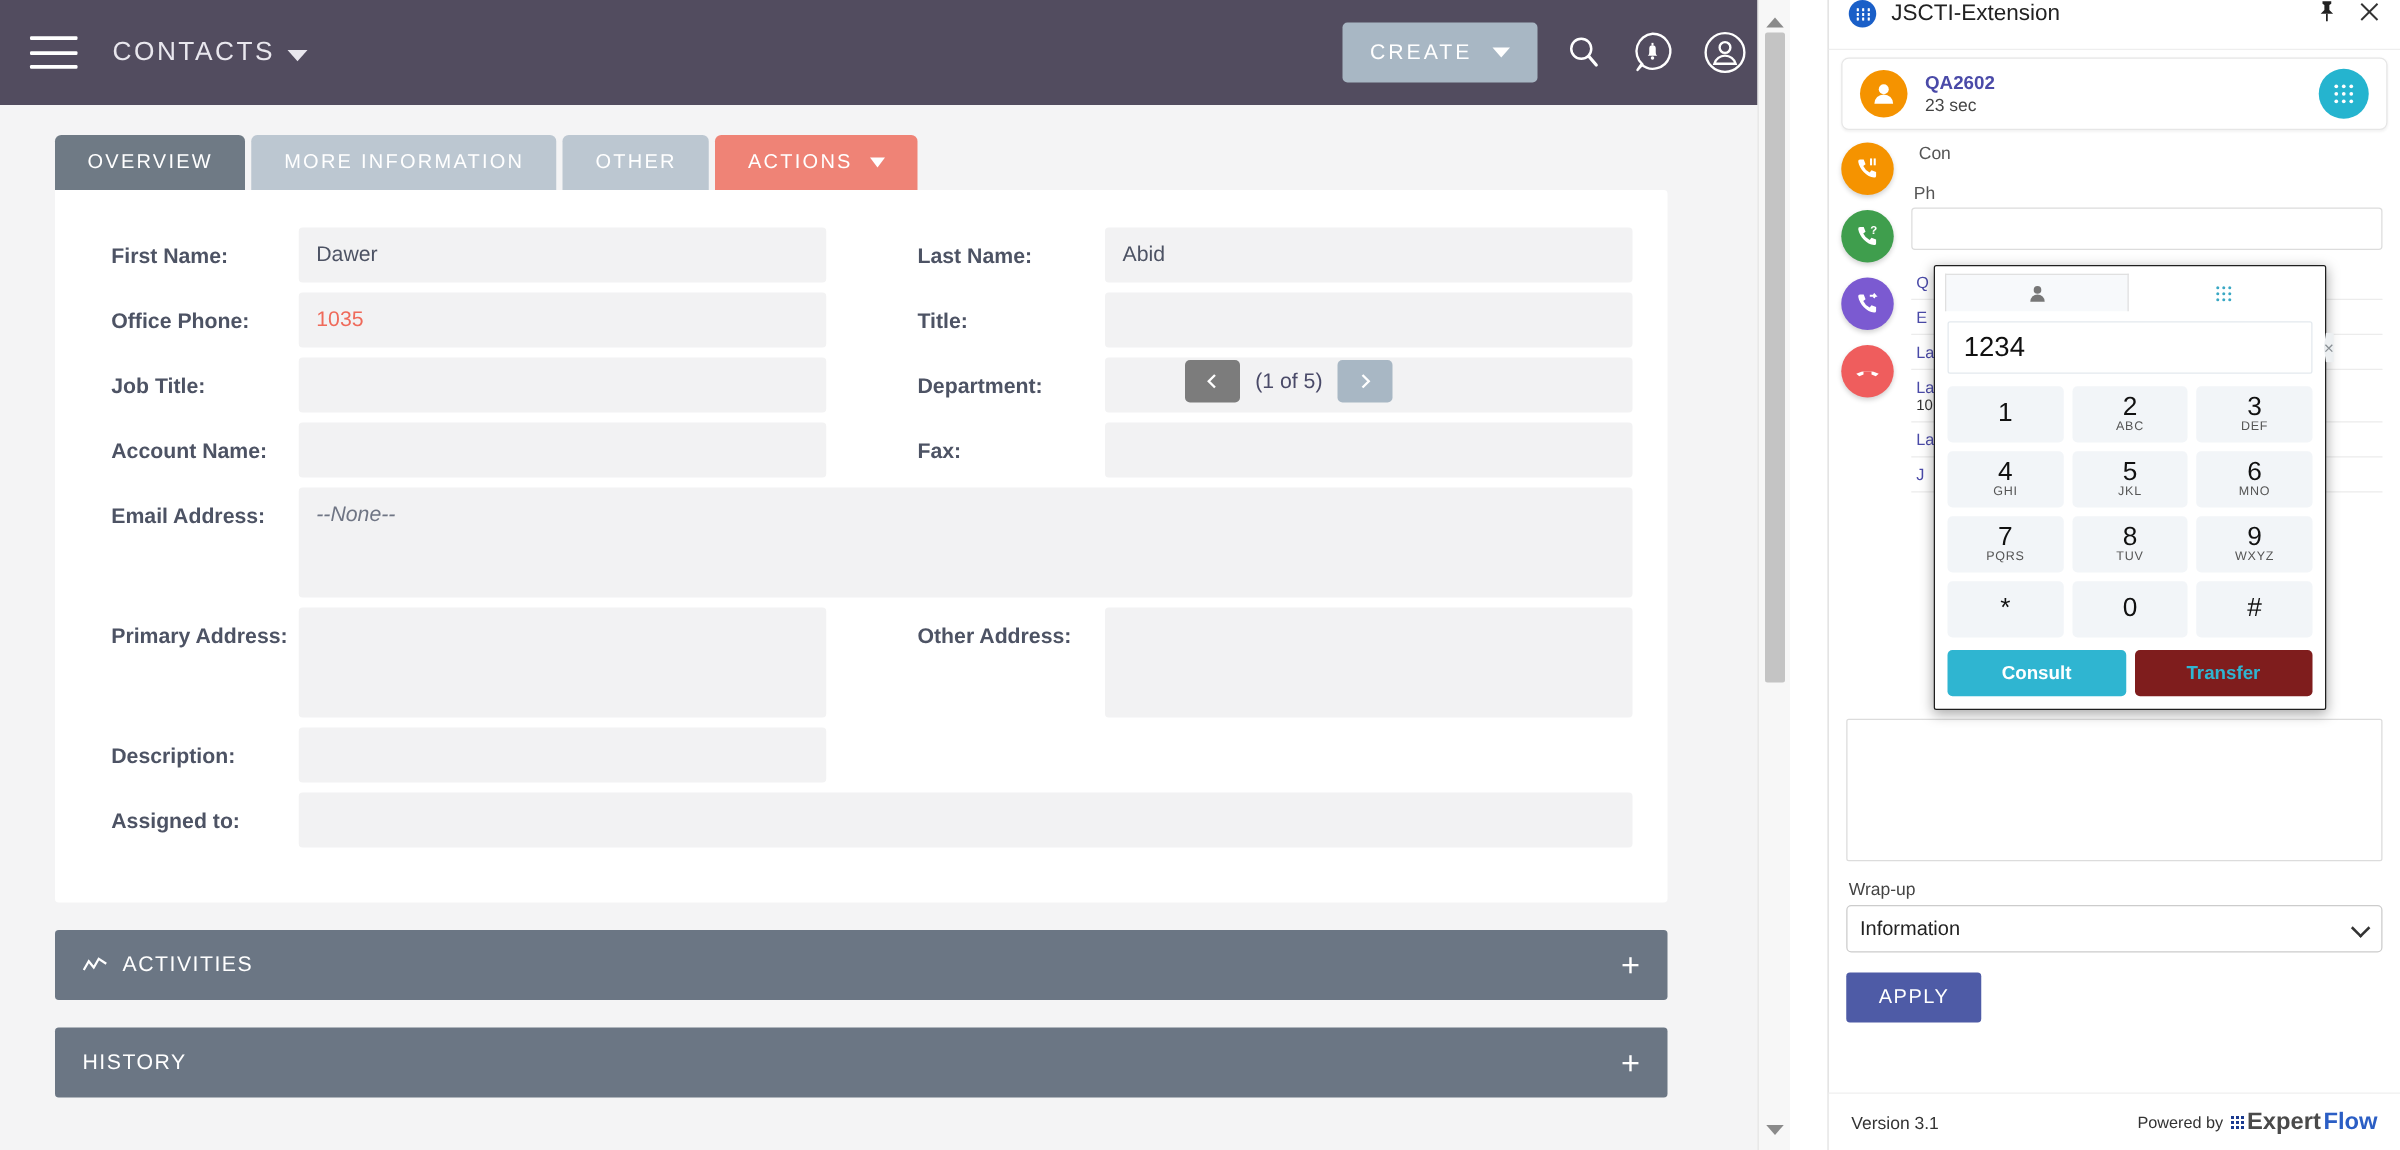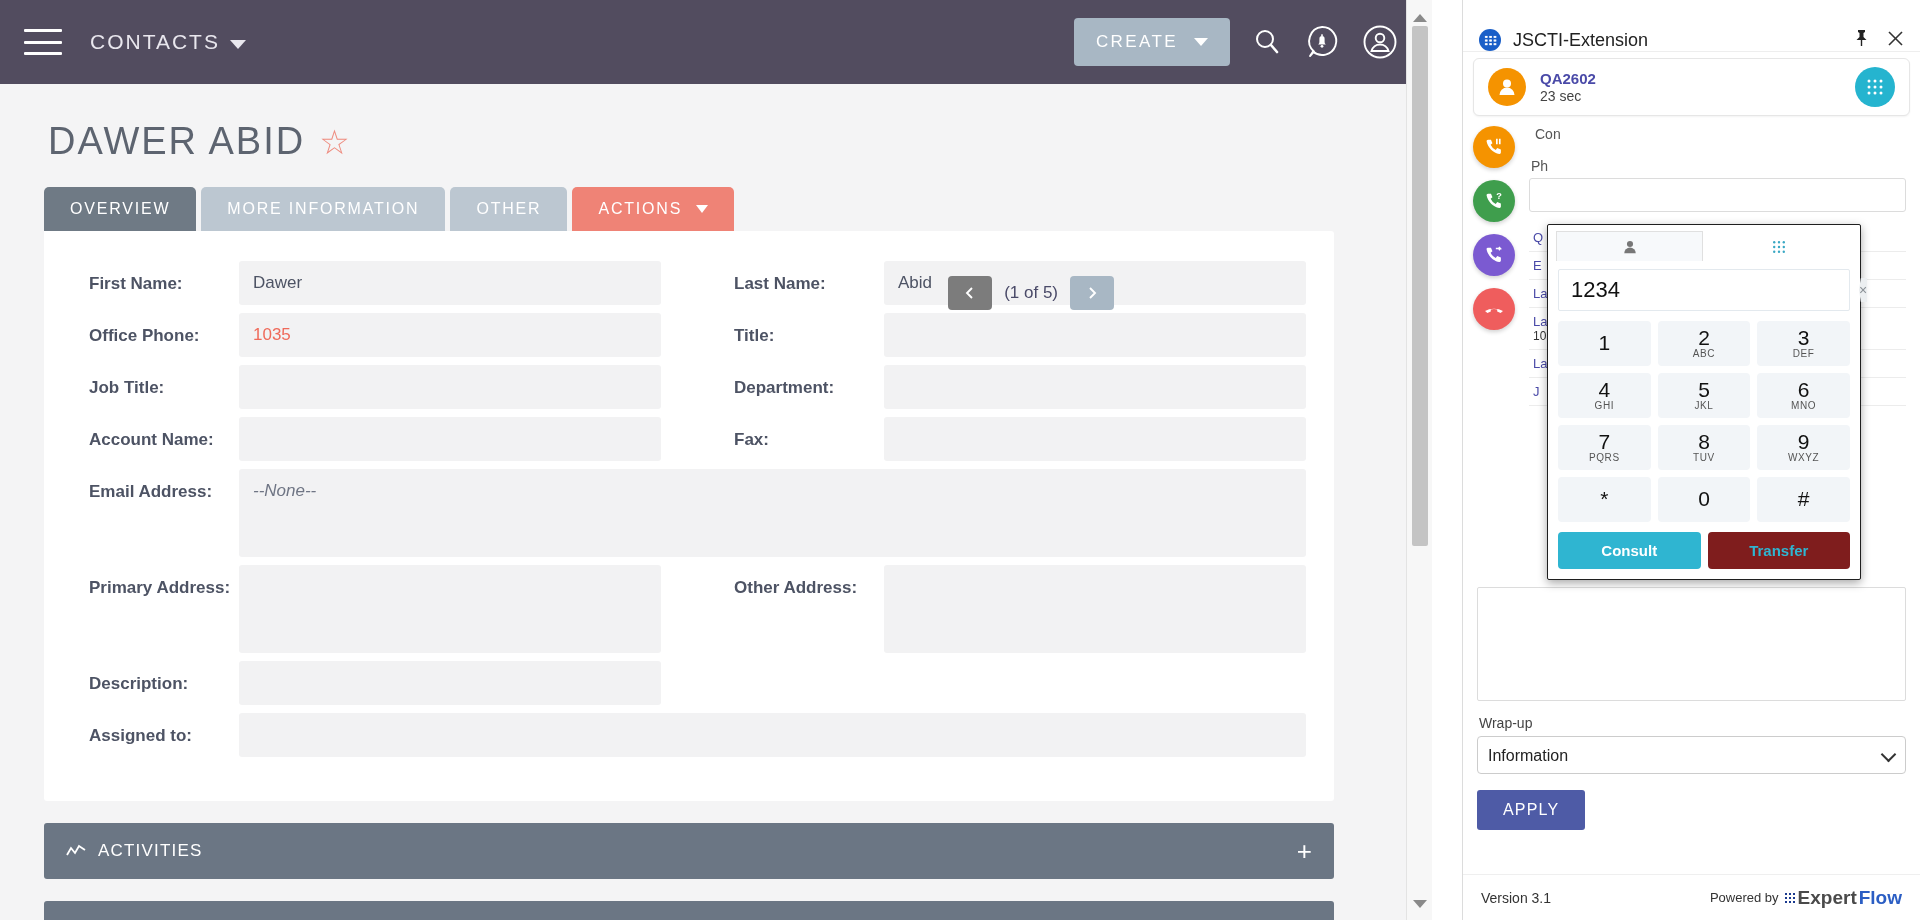--- a/index.html
+++ b/index.html
@@ -82,21 +82,21 @@
     padding: 13px 26px; border-radius: 5px 5px 0 0; cursor: pointer; white-space: nowrap;
   }
   .tab.active { background: #6f7a85; }
   .tab.actions { background: #ef8376; display: flex; align-items: center; gap: 14px; }
   .tab.actions .t-caret {
     width: 0; height: 0; border-left: 6px solid transparent;
     border-right: 6px solid transparent; border-top: 8px solid #fff;
   }
 
   .pager {
-    position: absolute; right: 318px; top: 192px;
+    position: absolute; right: 318px; top: 204px;
     display: flex; align-items: center; gap: 12px;
   }
   .pg-btn {
     width: 44px; height: 34px; border-radius: 4px; border: none;
     color: #fff; font-size: 18px; cursor: pointer;
     display: flex; align-items: center; justify-content: center;
   }
   .pg-prev { background: #7c7c7c; }
   .pg-next { background: #a8b7c4; }
   .pg-label { color: #4a4a68; font-size: 17px; }
@@ -129,21 +129,21 @@
   }
   .panel-left { display: flex; align-items: center; gap: 12px; font-size: 17px; letter-spacing: 1.2px; }
   .panel-plus { font-size: 26px; line-height: 1; font-weight: 300; }
 
   
   .cti {
     position: absolute; right: 0; top: 0; width: 458px; height: 920px;
     background: #ffffff; border-left: 1px solid #dcdcdc;
   }
   .cti-head {
-    height: 52px; display: flex; align-items: flex-end; padding: 0 16px; gap: 12px;
+    height: 40px; display: flex; align-items: flex-start; padding: 0 16px; gap: 12px;
     border-bottom: 1px solid #eee;
   }
   .ef-grid-icon {
     width: 22px; height: 22px; border-radius: 50%; background: #1a5fc8;
     display: flex; align-items: center; justify-content: center;
   }
   .ef-grid-icon i {
     display: block; width: 13px; height: 11px;
     background-image:
       radial-gradient(circle, #fff 34%, transparent 36%),
@@ -332,24 +332,20 @@
             <circle cx="18" cy="18" r="15.5" fill="none" stroke="#fff" stroke-width="1.9"></circle>
             <circle cx="18" cy="14" r="4.3" fill="none" stroke="#fff" stroke-width="1.9"></circle>
             <path d="M9.5 27 a8.8 8.8 0 0 1 17 0z" fill="none" stroke="#fff" stroke-width="1.9"></path>
           </svg>
         </span>
       </div>
     </div>
 
     <div class="crm-body">
 
-      <div class="record-title">
-        <span>DAWER ABID</span>
-        <span class="star">☆</span>
-      </div>
 
       <div class="tabs">
         <div class="tab active">
           <span>OVERVIEW</span>
         </div>
         <div class="tab">
           <span>MORE INFORMATION</span>
         </div>
         <div class="tab">
           <span>OTHER</span>

